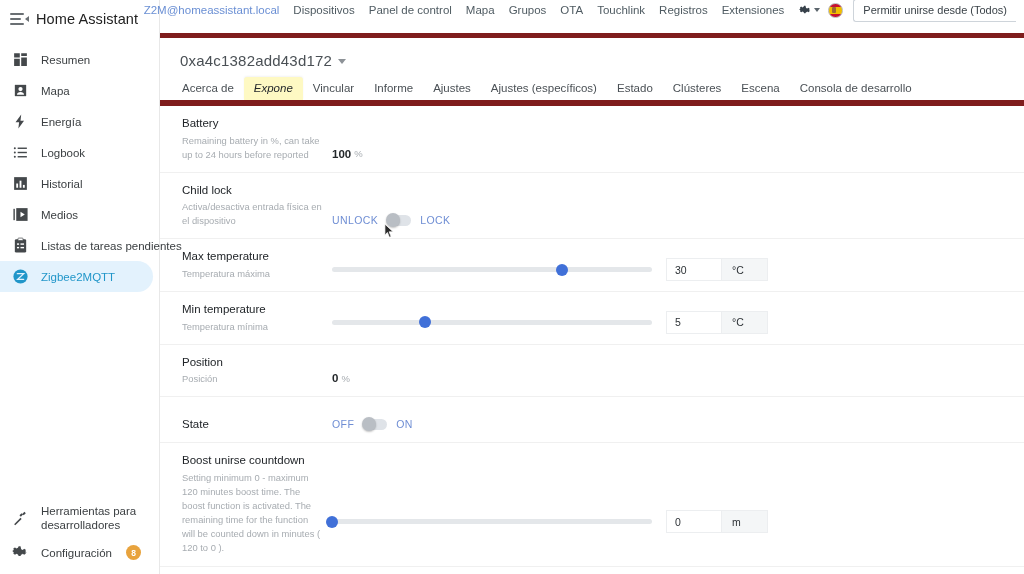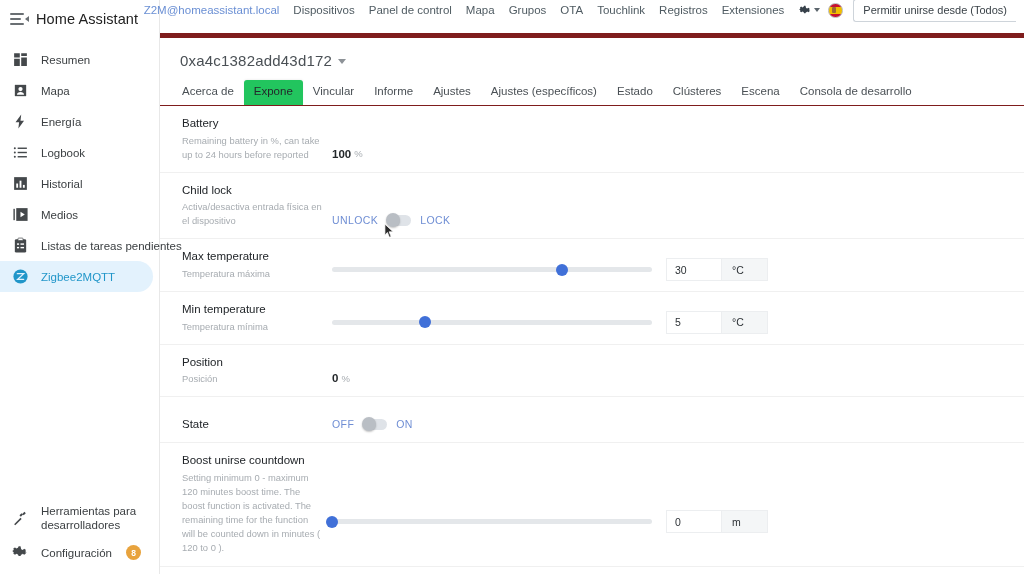--- a/index.html
+++ b/index.html
@@ -98,28 +98,28 @@
   
   .content-scroll { flex: 1 1 auto; overflow: hidden; padding: 0; }
   .card {
     background: #fff; margin: 0; min-height: 100%;
   }
   .device-title-row { padding: 14px 20px 8px 20px; display: flex; align-items: center; gap: 6px; }
   .device-title { font-size: 15px; color: #4a5055; letter-spacing: .2px; }
   .device-caret { width:0;height:0;border-left:4px solid transparent;border-right:4px solid transparent;border-top:5px solid #8d9297; cursor:pointer; margin-top:2px;}
 
   .tabs {
-    display: flex; align-items: flex-end; padding: 0 12px;
-    border-bottom: 1px solid #7f1d1d; height: 29px;
+    display: flex; padding: 0 12px;
+    border-bottom: 6px solid #7f1d1d; height: 29px;
   }
   .tab {
     font-size: 11.5px; color: #4a5055; padding: 6px 10px 8px 10px;
     cursor: pointer; white-space: nowrap; line-height: 1;
   }
-  .tab.active { background: #22c55e; color: #24282b; border-radius: 3px 3px 0 0; box-shadow: 0 -1px 2px rgba(0,0,0,.05); position: relative; z-index:2; }
+  .tab.active { background: #fef9c3; color: #24282b; border-radius: 3px 3px 0 0; box-shadow: 0 -1px 2px rgba(0,0,0,.05); position: relative; z-index:2;font-style:italic; }
 
   .rows { padding: 0 0 0 0; background: #fff; }
   .row {
     display: flex; align-items: flex-end;
     border-bottom: 1px solid #f0f0f0;
     padding: 10px 20px 10px 22px;
     min-height: 46px;
   }
   .row-desc { width: 150px; flex: 0 0 150px; padding-right: 10px; }
   .row-name { font-size: 11.5px; color: #212529; line-height: 1.35; }

